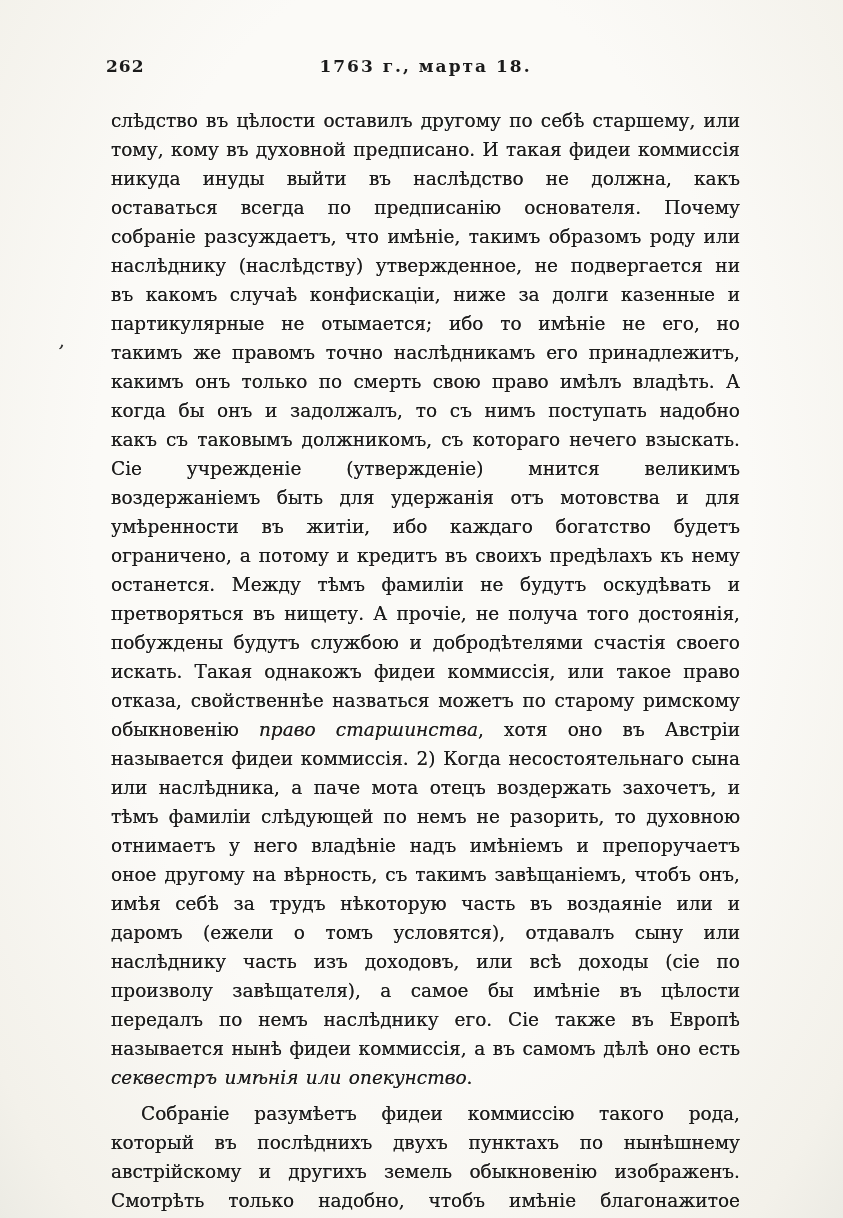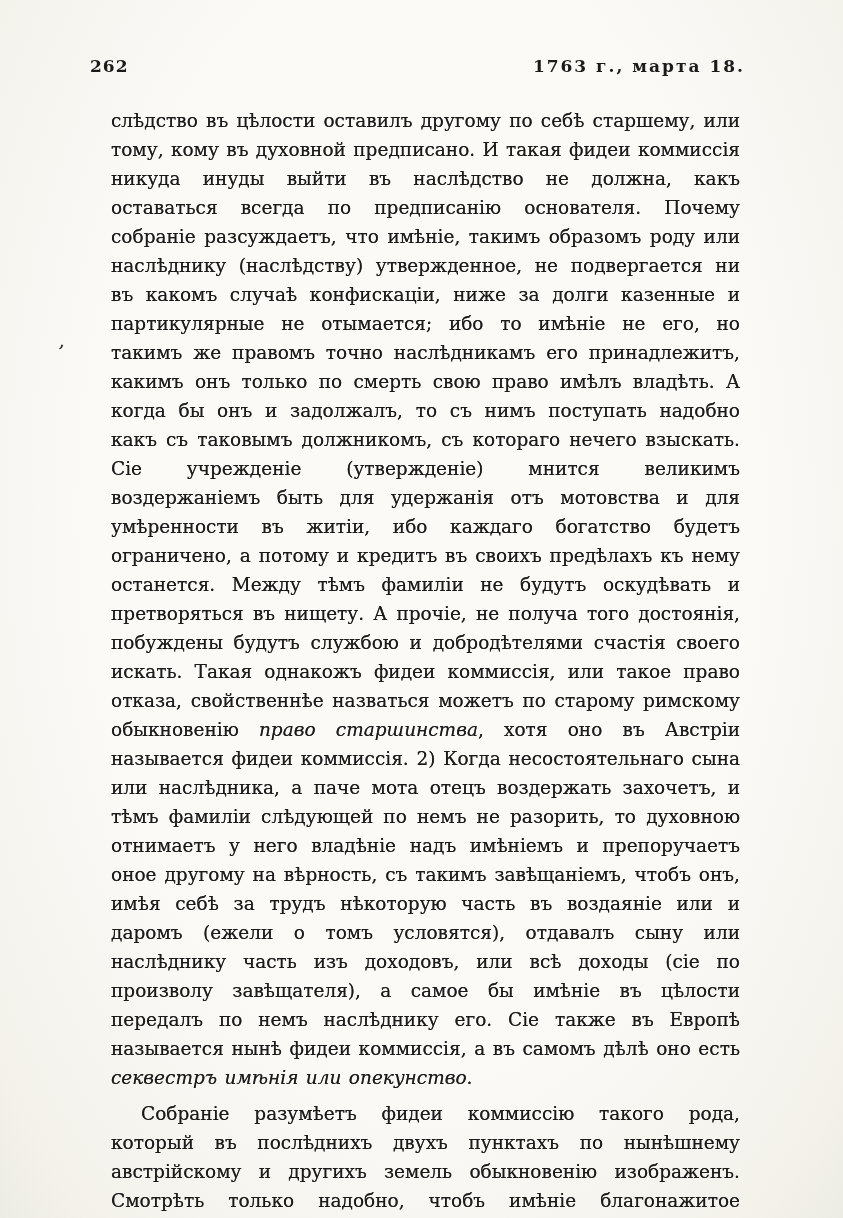--- a/index.html
+++ b/index.html
@@ -10,32 +10,32 @@
   }
   .page {
     position:relative;
     width:843px; height:1218px;
     overflow:hidden;
     background:radial-gradient(ellipse at 50% 42%, #fbfaf7 55%, #f3f1ea 90%, #ecebe4 100%);
     color:#1b1b1b;
   }
   .page-header {
     position:absolute;
-    top:56px; left:90px; right:98px; height:26px;
+    top:56px; left:106px; right:98px; height:26px;
     font-weight:bold;
     font-size:17px;
     text-decoration:underline;
   }
   .page-number {
     position:absolute; left:0; top:0;
     letter-spacing:1px;
   }
   .header-title {
     position:absolute; left:0; right:0; top:0;
-    text-align:right;
+    text-align:center;
     letter-spacing:2px;
   }
   .text-body {
     position:absolute;
     top:99px; left:104px; width:643px;
     font-size:18.5px;
     line-height:29px;
     text-align:justify;
     word-spacing:1.5px;
     text-shadow:0 0 0.5px rgba(25,25,25,0.75);

